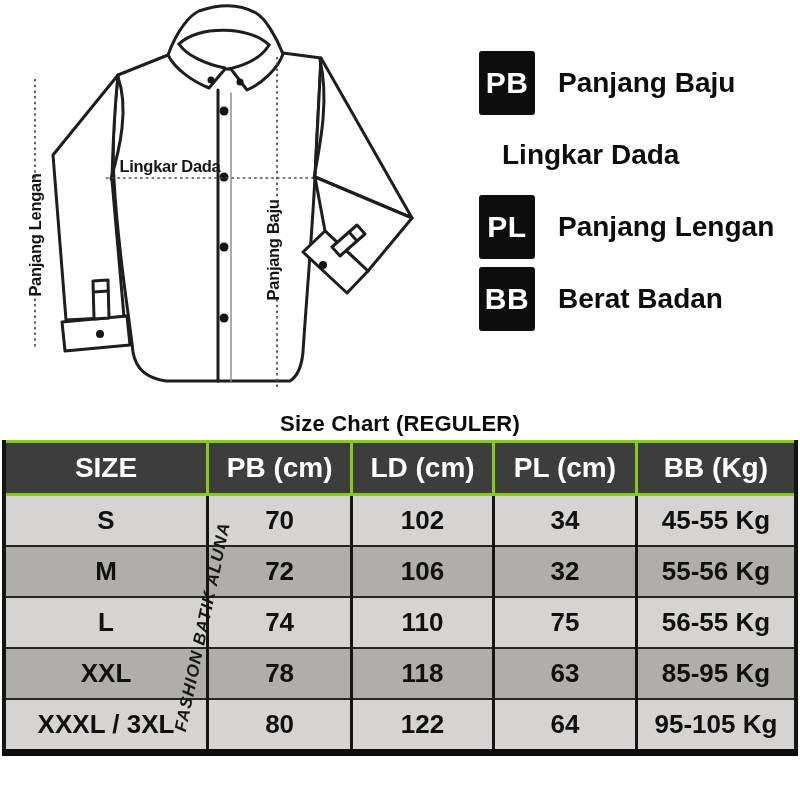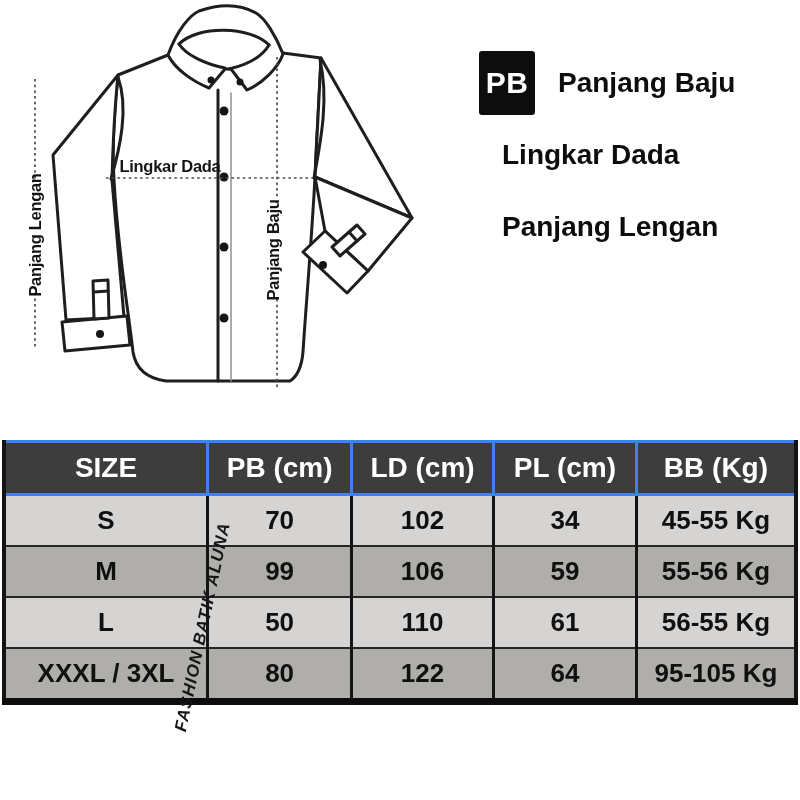--- a/index.html
+++ b/index.html
@@ -24,21 +24,21 @@
     font-size:22px;font-weight:bold;color:#0b0b0b;letter-spacing:0.2px;
   }
   .table-wrap{position:absolute;top:440px;left:2px;width:796px;}
   table.size-chart{
     width:100%;border-collapse:collapse;
     border-left:4px solid #141414;border-right:4px solid #141414;
     border-top:3px solid #141414;border-bottom:7px solid #0c0c0c;
   }
   table.size-chart th{
     background:#3d3d3d;color:#ffffff;font-size:28px;font-weight:bold;
-    height:48px;border:3px solid #3b82f6;
+    height:48px;border:3px solid #84cc16;
   }
   table.size-chart td{
     font-size:26px;font-weight:bold;text-align:center;height:47px;color:#101010;
     border-left:3px solid #141414;border-right:3px solid #141414;
     border-top:2px solid #262626;
   }
   table.size-chart tbody tr:nth-child(odd) td{background:#d6d4d2;}
   table.size-chart tbody tr:nth-child(even) td{background:#b0aeab;}
   .watermark{
     position:absolute;left:203px;top:627px;z-index:5;
@@ -111,24 +111,30 @@
 
   <div class="legend">
     <div class="legend-item">
       <span class="legend-box">PB</span>
       <span class="legend-label">Panjang Baju</span>
     </div>
     <div class="legend-item">
       <span class="legend-label">Lingkar Dada</span>
     </div>
     <div class="legend-item">
+      <span class="legend-box">PL</span>
       <span class="legend-label">Panjang Lengan</span>
+    </div>
+    <div class="legend-item">
+      <span class="legend-box">BB</span>
+      <span class="legend-label">Berat Badan</span>
     </div>
   </div>
 
+  <div class="chart-title">Size Chart (REGULER)</div>
 
   <div class="table-wrap">
     <table class="size-chart">
       <colgroup>
           <col style="width:25.7%">
           <col style="width:18.2%">
           <col style="width:17.9%">
           <col style="width:18.05%">
           <col style="width:20.15%">
         </colgroup>
@@ -144,31 +150,38 @@
       <tbody>
         <tr>
           <td>S</td>
           <td>70</td>
           <td>102</td>
           <td>34</td>
           <td>45-55 Kg</td>
         </tr>
         <tr>
           <td>M</td>
-          <td>99</td>
+          <td>72</td>
           <td>106</td>
-          <td>59</td>
+          <td>32</td>
           <td>55-56 Kg</td>
         </tr>
         <tr>
           <td>L</td>
-          <td>50</td>
+          <td>74</td>
           <td>110</td>
-          <td>61</td>
+          <td>75</td>
           <td>56-55 Kg</td>
+        </tr>
+        <tr>
+          <td>XXL</td>
+          <td>78</td>
+          <td>118</td>
+          <td>63</td>
+          <td>85-95 Kg</td>
         </tr>
         <tr>
           <td>XXXL / 3XL</td>
           <td>80</td>
           <td>122</td>
           <td>64</td>
           <td>95-105 Kg</td>
         </tr>
       </tbody>
     </table>

